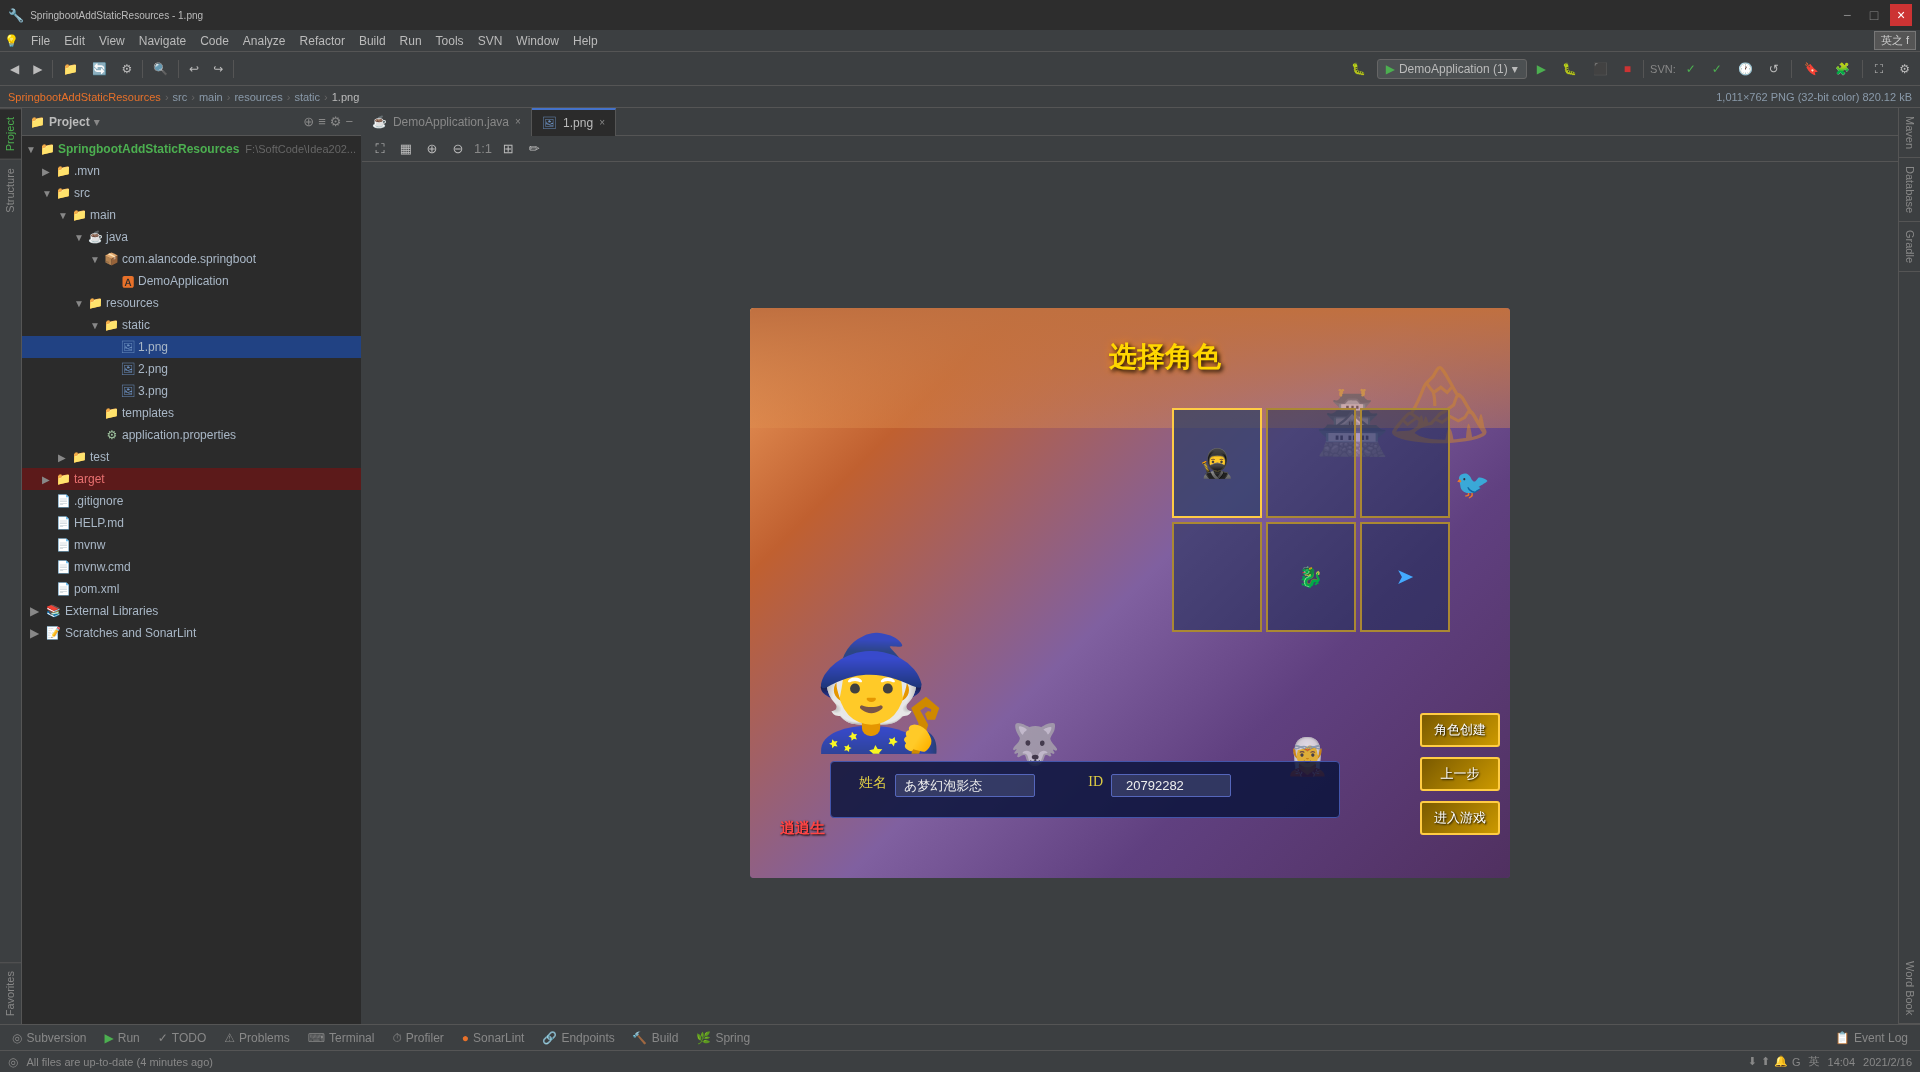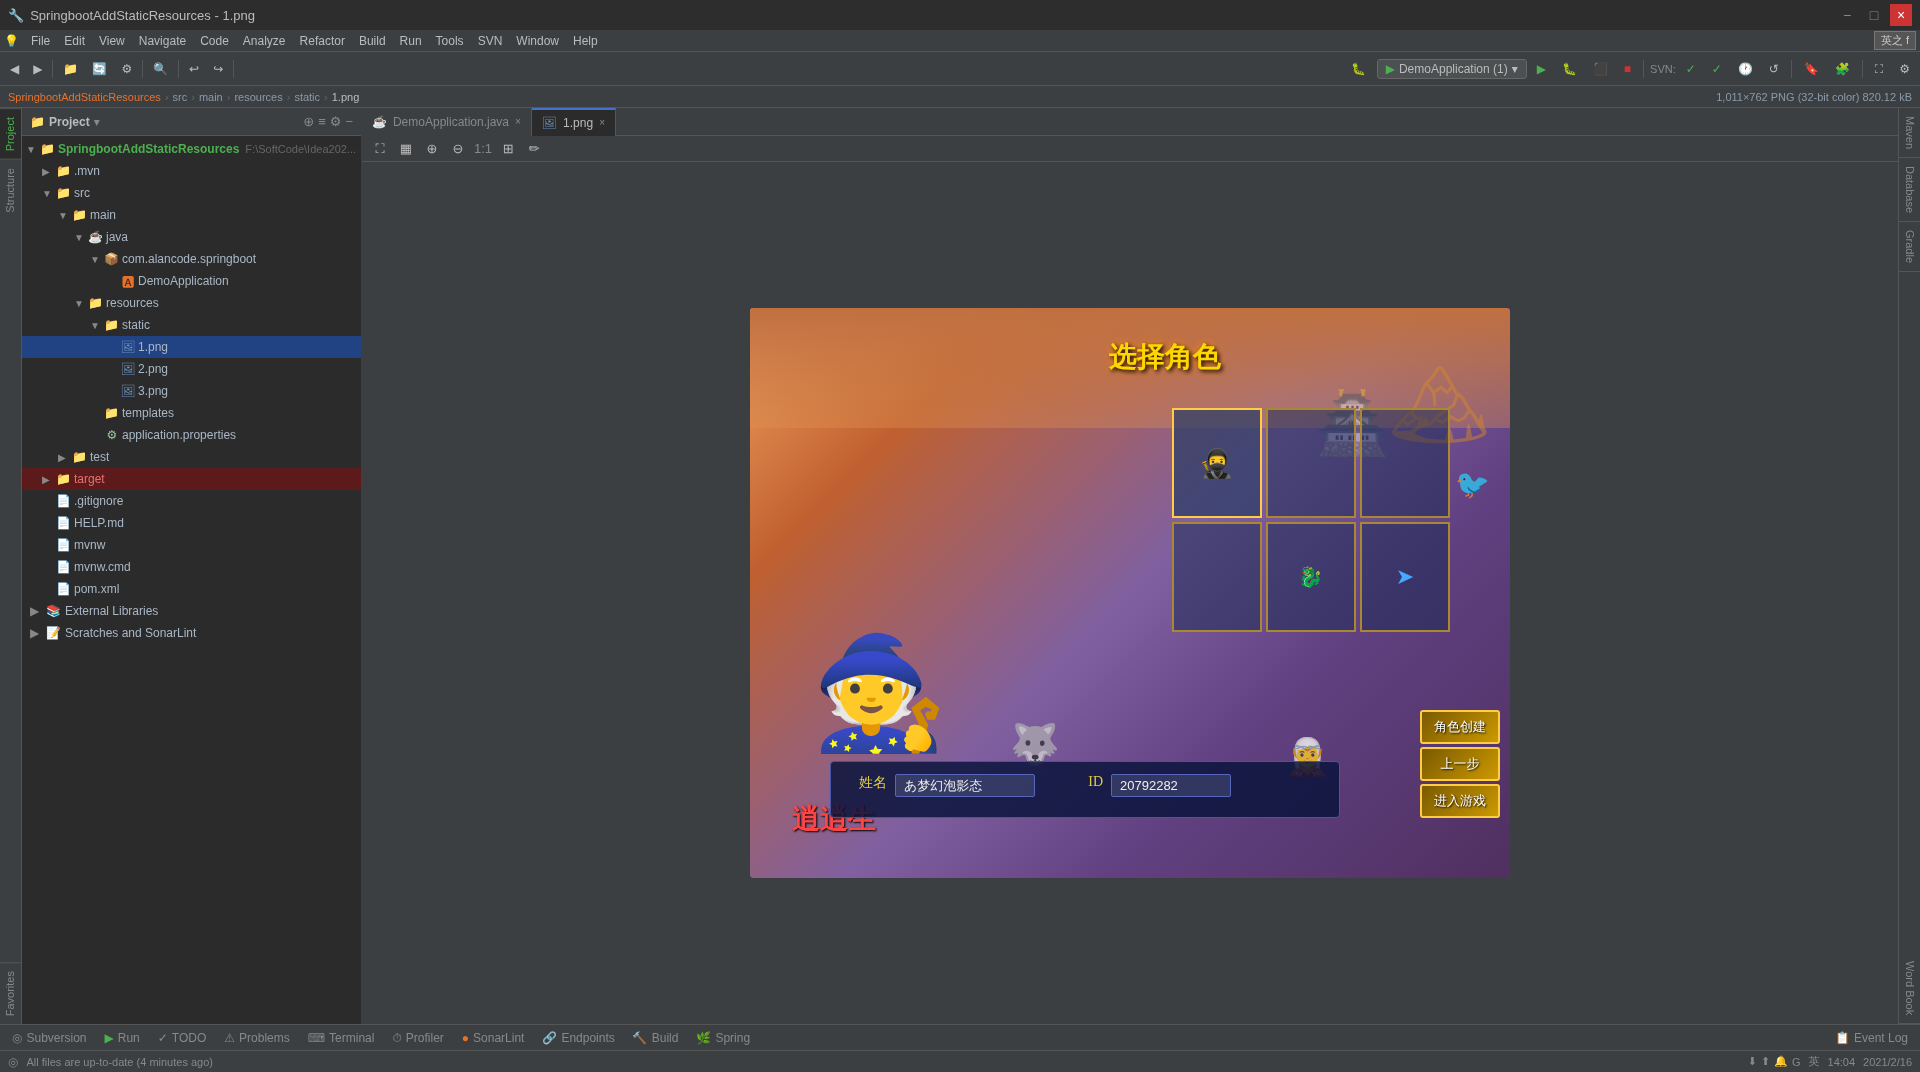--- a/index.html
+++ b/index.html
@@ -43,28 +43,28 @@
 
     
     .img-canvas { flex: 1; background: #3c3f41; display: flex; align-items: center; justify-content: center; overflow: hidden; position: relative; }
 
     
     .game-image { width: 760px; height: 570px; background: linear-gradient(160deg, #e8b87a 0%, #c4825a 30%, #7a5a9a 60%, #6a4a8a 80%, #5a3a7a 100%); border-radius: 4px; position: relative; overflow: hidden; }
     .game-title { position: absolute; top: 30px; left: 50%; transform: translateX(-50%); font-size: 28px; font-weight: bold; color: #ffd700; text-shadow: 2px 2px 4px #000, 0 0 10px #ff8800; white-space: nowrap; font-family: serif; margin-left: 35px; }
     .char-select-grid { position: absolute; top: 100px; right: 60px; display: grid; grid-template-columns: repeat(3, 90px); grid-template-rows: repeat(2, 110px); gap: 4px; }
     .char-cell { background: rgba(20, 40, 80, 0.5); border: 2px solid #aa8833; display: flex; align-items: center; justify-content: center; }
     .char-cell.selected { border-color: #ffcc44; background: rgba(40, 60, 100, 0.7); }
-    .char-name-tag { position: absolute; bottom: 40px; left: 42px; font-size: 28px; font-weight: bold; color: #ff4444; text-shadow: 1px 1px 2px #000; font-family: serif; }
+    .char-name-tag { position: absolute; bottom: 40px; left: 30px; font-size: 15px; font-weight: bold; color: #ff4444; text-shadow: 1px 1px 2px #000; font-family: serif; }
     .info-panel { position: absolute; bottom: 60px; left: 80px; right: 170px; background: rgba(10, 20, 60, 0.85); border: 1px solid #4455aa; border-radius: 4px; padding: 12px 16px; }
     .info-row { display: flex; margin-bottom: 8px; gap: 8px; }
     .info-label { color: #ddcc44; font-size: 14px; font-family: serif; width: 40px; text-align: right; }
     .info-input { background: rgba(200, 220, 255, 0.15); border: 1px solid #5566bb; color: #eee; padding: 3px 8px; font-size: 13px; width: 140px; border-radius: 2px; }
     .info-label2 { color: #ddcc44; font-size: 14px; font-family: serif; margin-left: 20px; width: 40px; text-align: right; }
-    .info-input2 { background: rgba(200, 220, 255, 0.15); border: 1px solid #5566bb; color: #eee; padding: 3px 8px; font-size: 13px; width: 120px; border-radius: 2px; }
-    .side-buttons { position: absolute; bottom: 60px; right: 10px; display: flex; flex-direction: column; gap: 3px; }
+    .info-input2 { background: rgba(200, 220, 255, 0.15); border: 1px solid #5566bb; color: #eee; padding: 3px 14px; font-size: 13px; width: 120px; border-radius: 2px; }
+    .side-buttons { position: absolute; bottom: 43px; right: 10px; display: flex; flex-direction: column; gap: 10px; }
     .side-btn { background: linear-gradient(135deg, #7a5a00, #cc9900); border: 2px solid #ffcc44; color: #fff; font-size: 13px; padding: 6px 10px; cursor: pointer; border-radius: 3px; text-align: center; font-family: serif; text-shadow: 1px 1px 2px #000; white-space: nowrap; width: 80px; }
 
     
     .right-panel { width: 22px; background: #3c3f41; border-left: 1px solid #555; display: flex; flex-direction: column; }
     .right-tab { writing-mode: vertical-rl; font-size: 11px; color: #888; padding: 8px 4px; cursor: pointer; border-bottom: 1px solid #555; }
 
     
     .bottom-tabs { display: flex; align-items: center; height: 26px; background: #3c3f41; border-top: 1px solid #555; padding: 0 4px; gap: 2px; }
     .bottom-tab { display: flex; align-items: center; height: 22px; padding: 0 8px; font-size: 12px; color: #888; cursor: pointer; gap: 4px; border-radius: 2px; }
 
@@ -89,21 +89,21 @@
 
     .external-libs { display: flex; align-items: center; height: 22px; padding-left: 8px; cursor: pointer; gap: 4px; font-size: 12px; color: #a9b7c6; }
     .scratches { display: flex; align-items: center; height: 22px; padding-left: 8px; cursor: pointer; gap: 4px; font-size: 12px; color: #a9b7c6; }
   </style>
 </head>
 <body>
 
 <div class="title-bar" style="background:#2d2d2d; justify-content: space-between;">
   <div style="display:flex; align-items:center; gap:6px;">
     <span style="color:#e8712a; font-size:13px; font-weight:bold;">🔧</span>
-    <span style="font-size:13px; color:#bbb;text-align:center;">SpringbootAddStaticResources - 1.png</span>
+    <span style="font-size:10px; color:#bbb;text-align:center;">SpringbootAddStaticResources - 1.png</span>
   </div>
   <div style="display:flex; align-items:center; gap:1px;">
     <button class="win-control-btn">−</button>
     <button class="win-control-btn">□</button>
     <button class="win-control-btn win-close-btn">×</button>
   </div>
 </div>
 
 <div class="menu-bar">
   <span style="color:#e8712a; font-size:12px; font-weight:bold; margin-right:4px;">💡</span>

